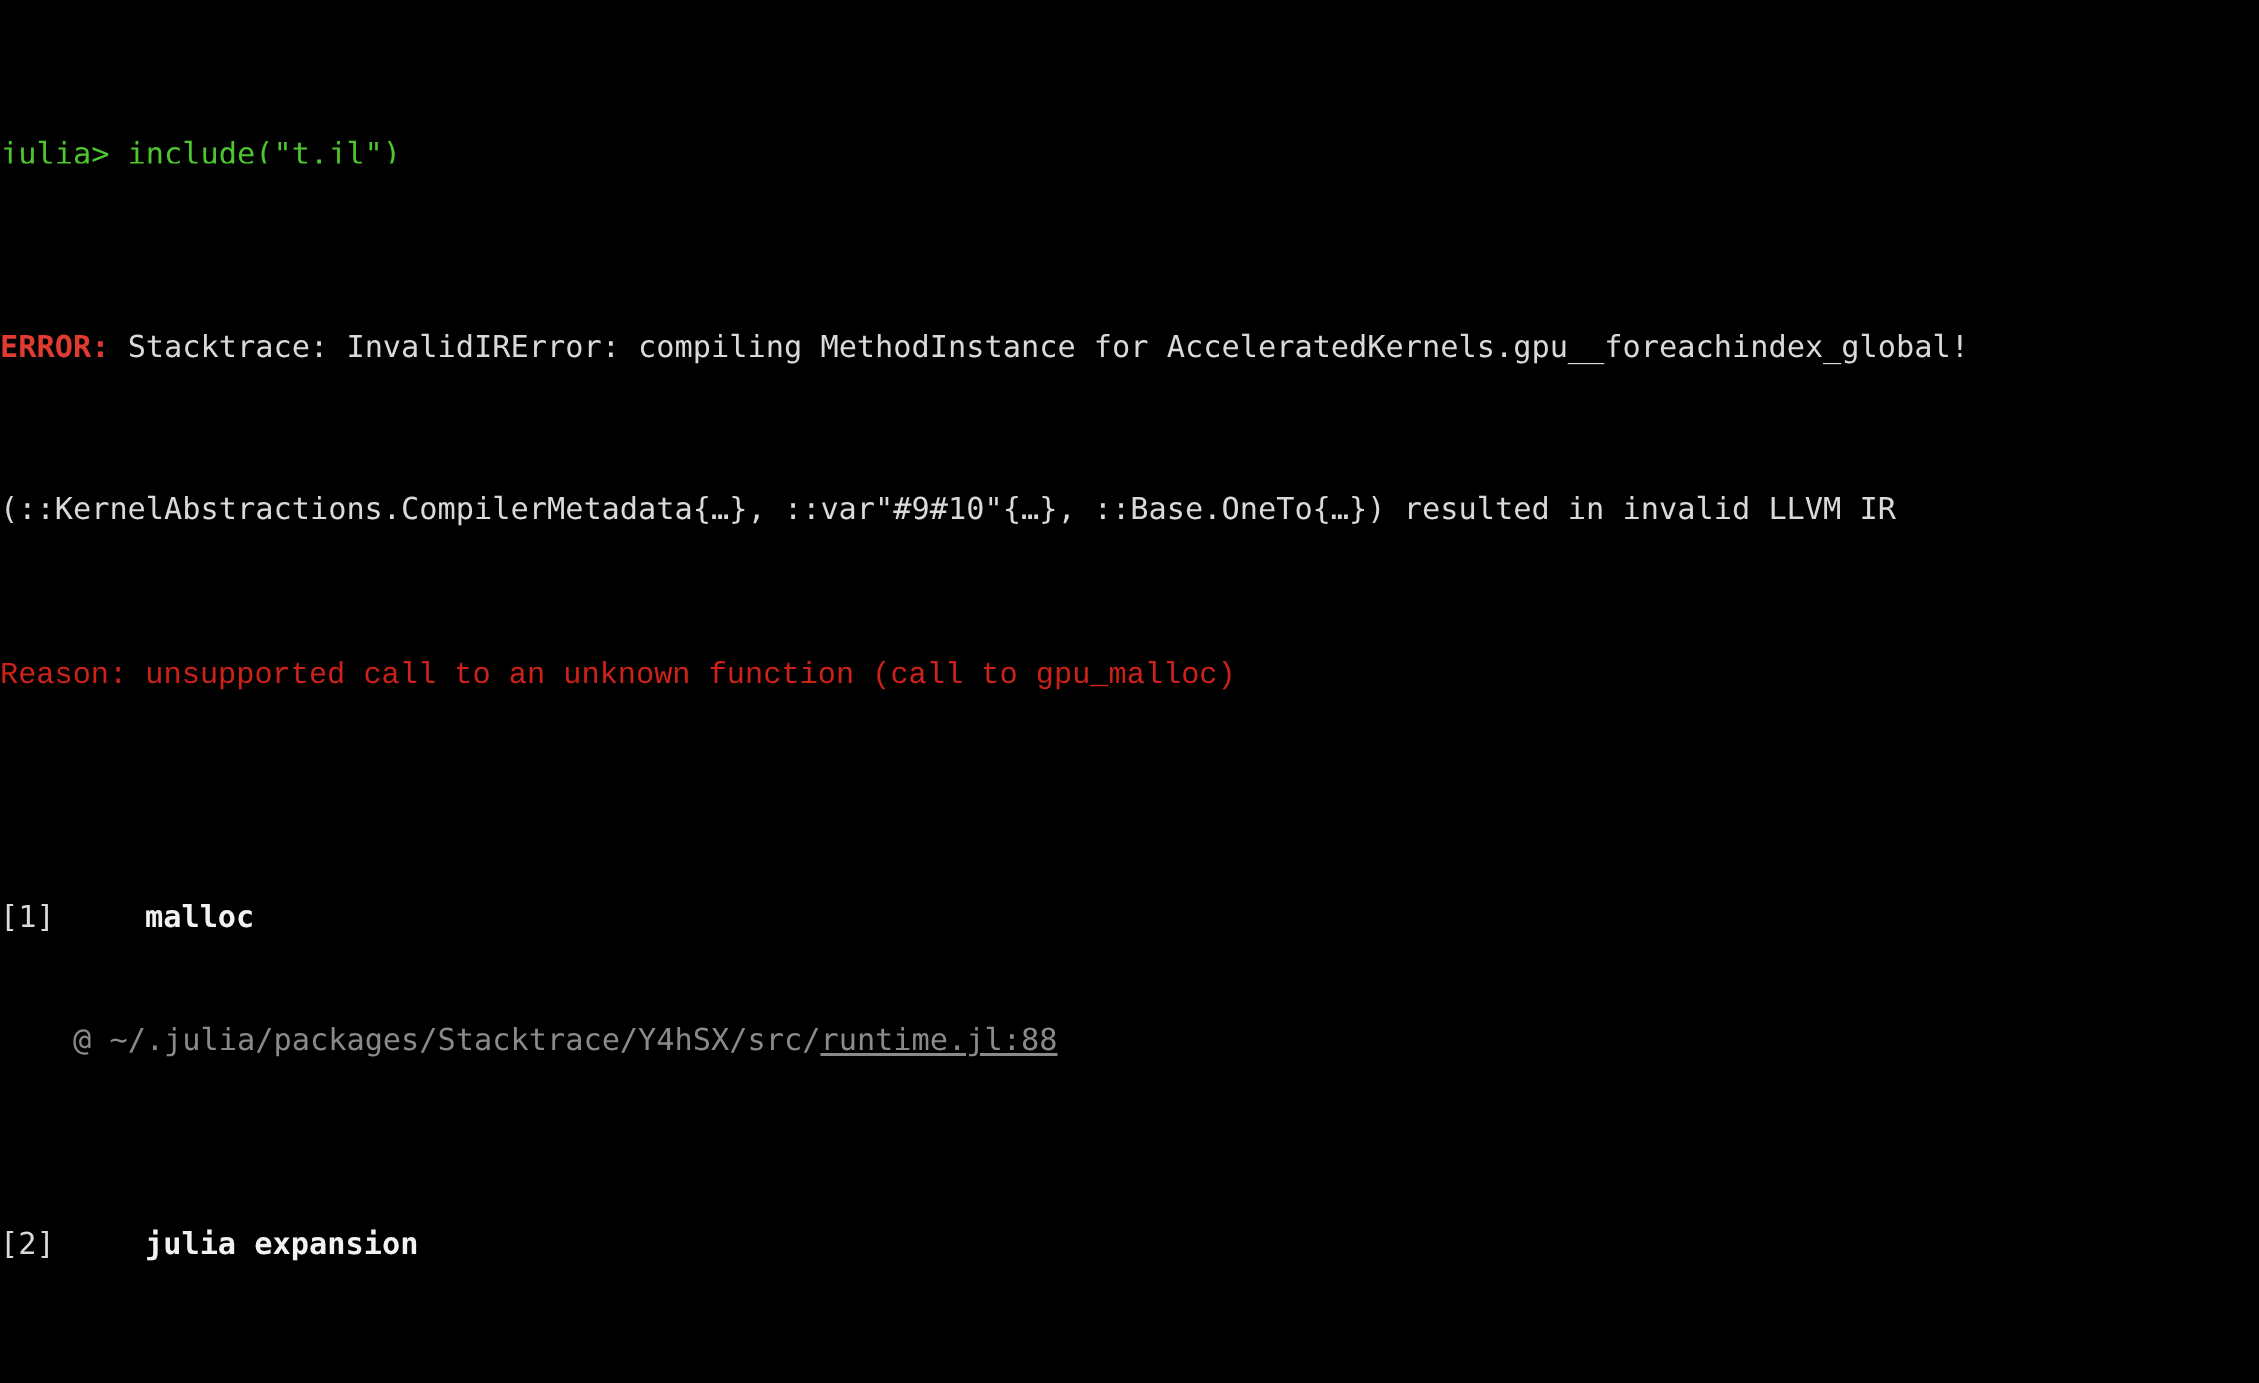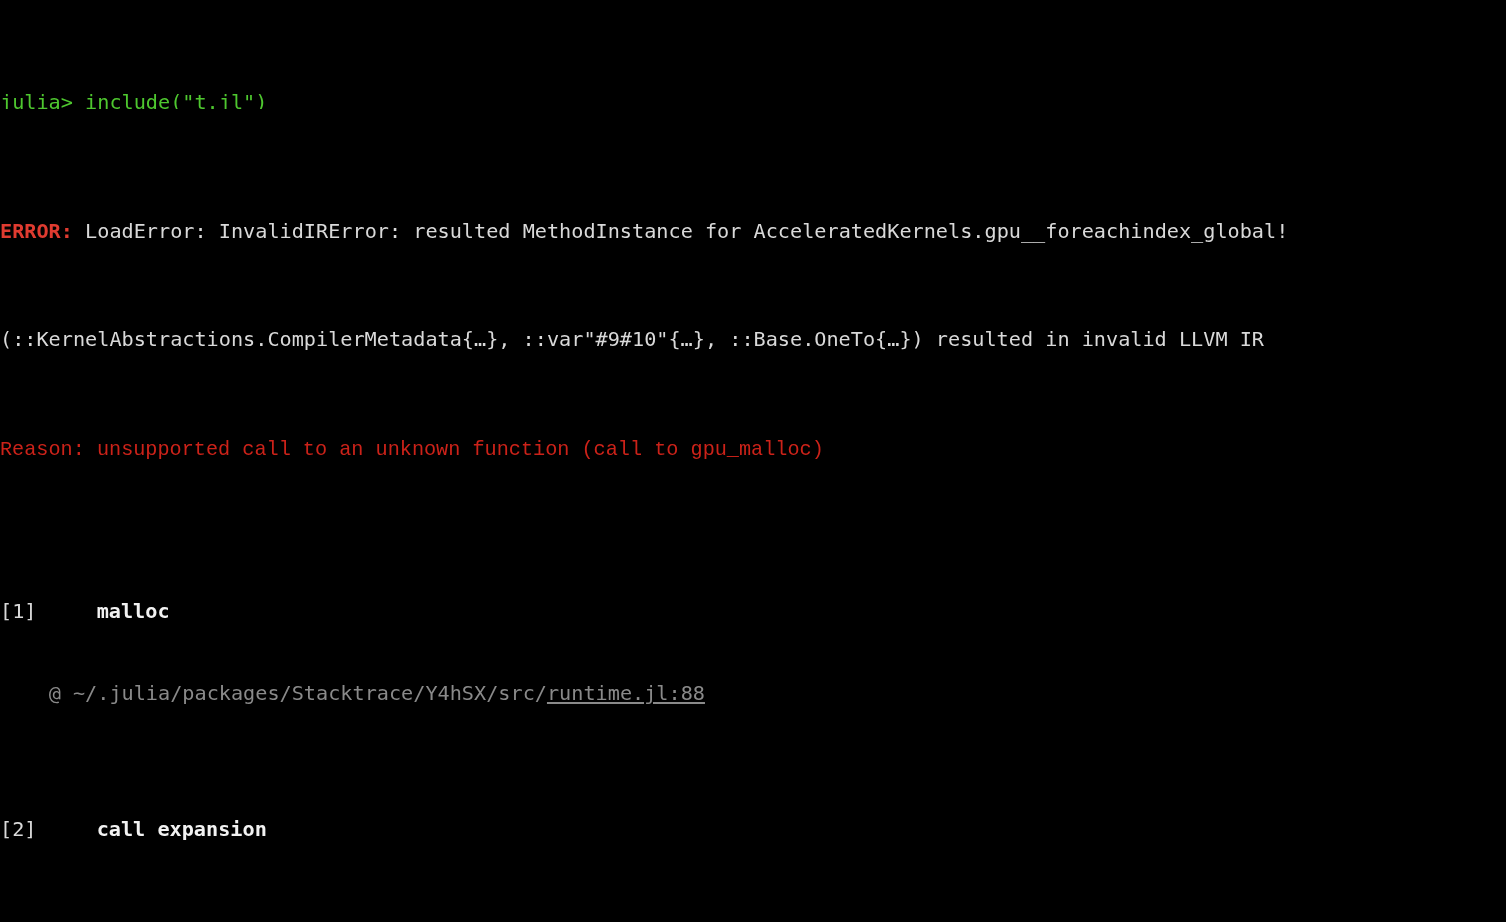--- a/index.html
+++ b/index.html
@@ -50,33 +50,33 @@
 </head>
 <body>
 
 <div id="terminal">
   <div class="scrollpad">
 
     
     <div class="line clip-top"><span class="c-green">julia&gt; include("t.jl")</span></div>
 
     
-    <div class="line"><span class="c-redb">ERROR:</span><span class="c-white"> LoadError: InvalidIRError: resulted MethodInstance for AcceleratedKernels.gpu__foreachindex_global!</span></div>
+    <div class="line"><span class="c-redb">ERROR:</span><span class="c-white"> Stacktrace: InvalidIRError: compiling MethodInstance for AcceleratedKernels.gpu__foreachindex_global!</span></div>
 
     <div class="line"><span class="c-white">(::KernelAbstractions.CompilerMetadata{…}, ::var"#9#10"{…}, ::Base.OneTo{…}) resulted in invalid LLVM IR</span></div>
 
     <div class="line"><span class="c-red">Reason: unsupported call to an unknown function (call to gpu_malloc)</span></div>
 
 
     
     <div class="line"><span class="c-white">[1]</span><span class="c-white"> </span><span class="c-bold">malloc</span></div>
     <div class="line"><span class="c-dim">    </span><span class="c-dim">@</span><span class="c-dim"> </span><span class="c-dim">~/.julia/packages/Stacktrace/Y4hSX/src/</span><span class="c-dim u">runtime.jl:88</span></div>
 
     
-    <div class="line"><span class="c-white">[2]</span><span class="c-white"> </span><span class="c-bold">call expansion</span></div>
+    <div class="line"><span class="c-white">[2]</span><span class="c-white"> </span><span class="c-bold">julia expansion</span></div>
     
 
     
     
     
 
     
     
     
 

